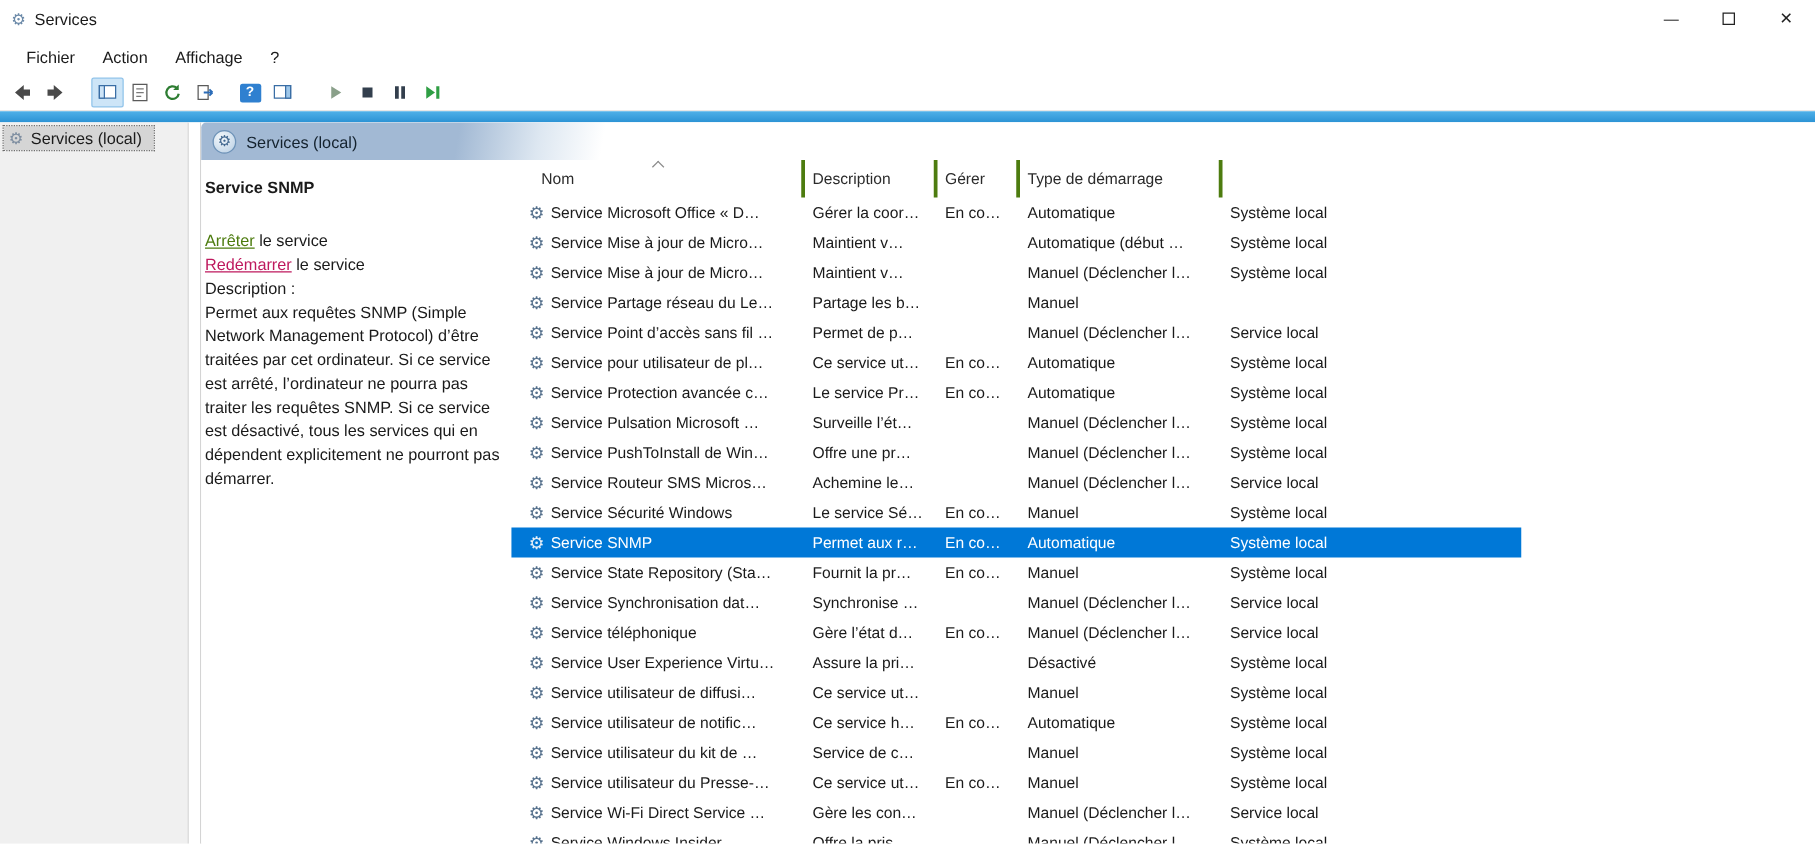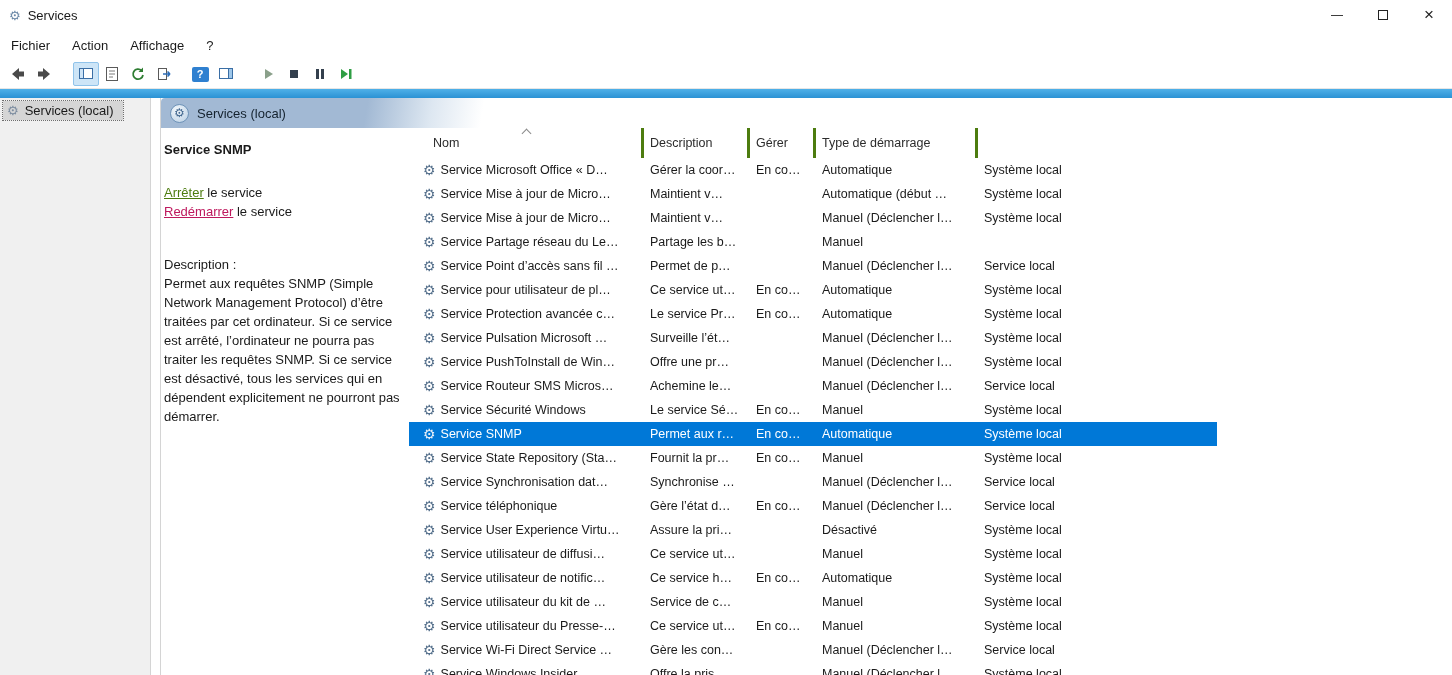--- a/index.html
+++ b/index.html
@@ -9,21 +9,21 @@
   
   .titlebar{height:30px;display:flex;align-items:center;padding-left:9px;background:#fff}
   .app-icon{font-size:13px;color:#6b89a8;margin-right:7px;line-height:1}
   .title-text{font-size:13px}
   .win-controls{margin-left:auto;display:flex;height:100%}
   .win-btn{width:46px;height:100%;display:flex;align-items:center;justify-content:center;font-size:12px;color:#222;cursor:default}
   .max-box{width:10px;height:10px;border:1px solid #222;display:inline-block}
   .close-btn{font-size:17px}
 
   
-  .menubar{height:30px;display:flex;align-items:center;padding-left:0;background:#fff;font-size:13px}
+  .menubar{height:30px;display:flex;align-items:center;padding-left:10px;background:#fff;font-size:13px}
   .menu-item{padding:5px 11px}
 
   
   .toolbar{height:29px;display:flex;align-items:center;padding-left:5px;background:#fff;border-bottom:1px solid #e6e6e6}
   .tb-btn{width:26px;height:24px;display:flex;align-items:center;justify-content:center;border:1px solid transparent;border-radius:2px}
   .tb-btn.active{background:#cde5f7;border-color:#90c3ea}
   .tb-gap-s{width:10px}.tb-gap-m{width:16px}
   .help-badge{width:17px;height:15px;background:#2f80d0;color:#fff;border-radius:2px;
     font-weight:bold;font-size:11px;display:flex;align-items:center;justify-content:center}
 
@@ -47,21 +47,21 @@
     background:radial-gradient(circle at 35% 30%,#f2f7fb,#b9cfe4);display:flex;align-items:center;justify-content:center;margin-right:8px}
   .header-gear{font-size:12px;color:#41678f;line-height:1}
 
   .panel-body{flex:1;display:flex;overflow:hidden}
 
   
   .descpane{width:248px;flex:none;padding:12px 6px 0 3px;font-size:13px;line-height:19px}
   .svc-title{font-weight:bold;margin-bottom:24px}
   a.stoplink{color:#4d7c0f}
   a.restartlink{color:#be185d}
-  .desc-label{margin-top:34px}
+  .desc-label{}
 
   
   .tablearea{flex:1;overflow:hidden;min-width:0}
   .thead{height:30px;display:flex;position:relative;font-size:12.5px;color:#2b2b2b}
   .hcell{display:flex;align-items:center;padding-left:6px;border-right:3px solid #4d7c0f;height:100%;
     white-space:nowrap;overflow:hidden}
   .hcell.c0{padding-left:24px}
   .sort-caret{position:absolute;left:114px;top:2px;width:7px;height:7px;
     border-left:1px solid #8a8a8a;border-top:1px solid #8a8a8a;transform:rotate(45deg)}
   .c0{width:235px}.c1{width:106px}.c2{width:66px}.c3{width:162px}.c4{width:239px}

